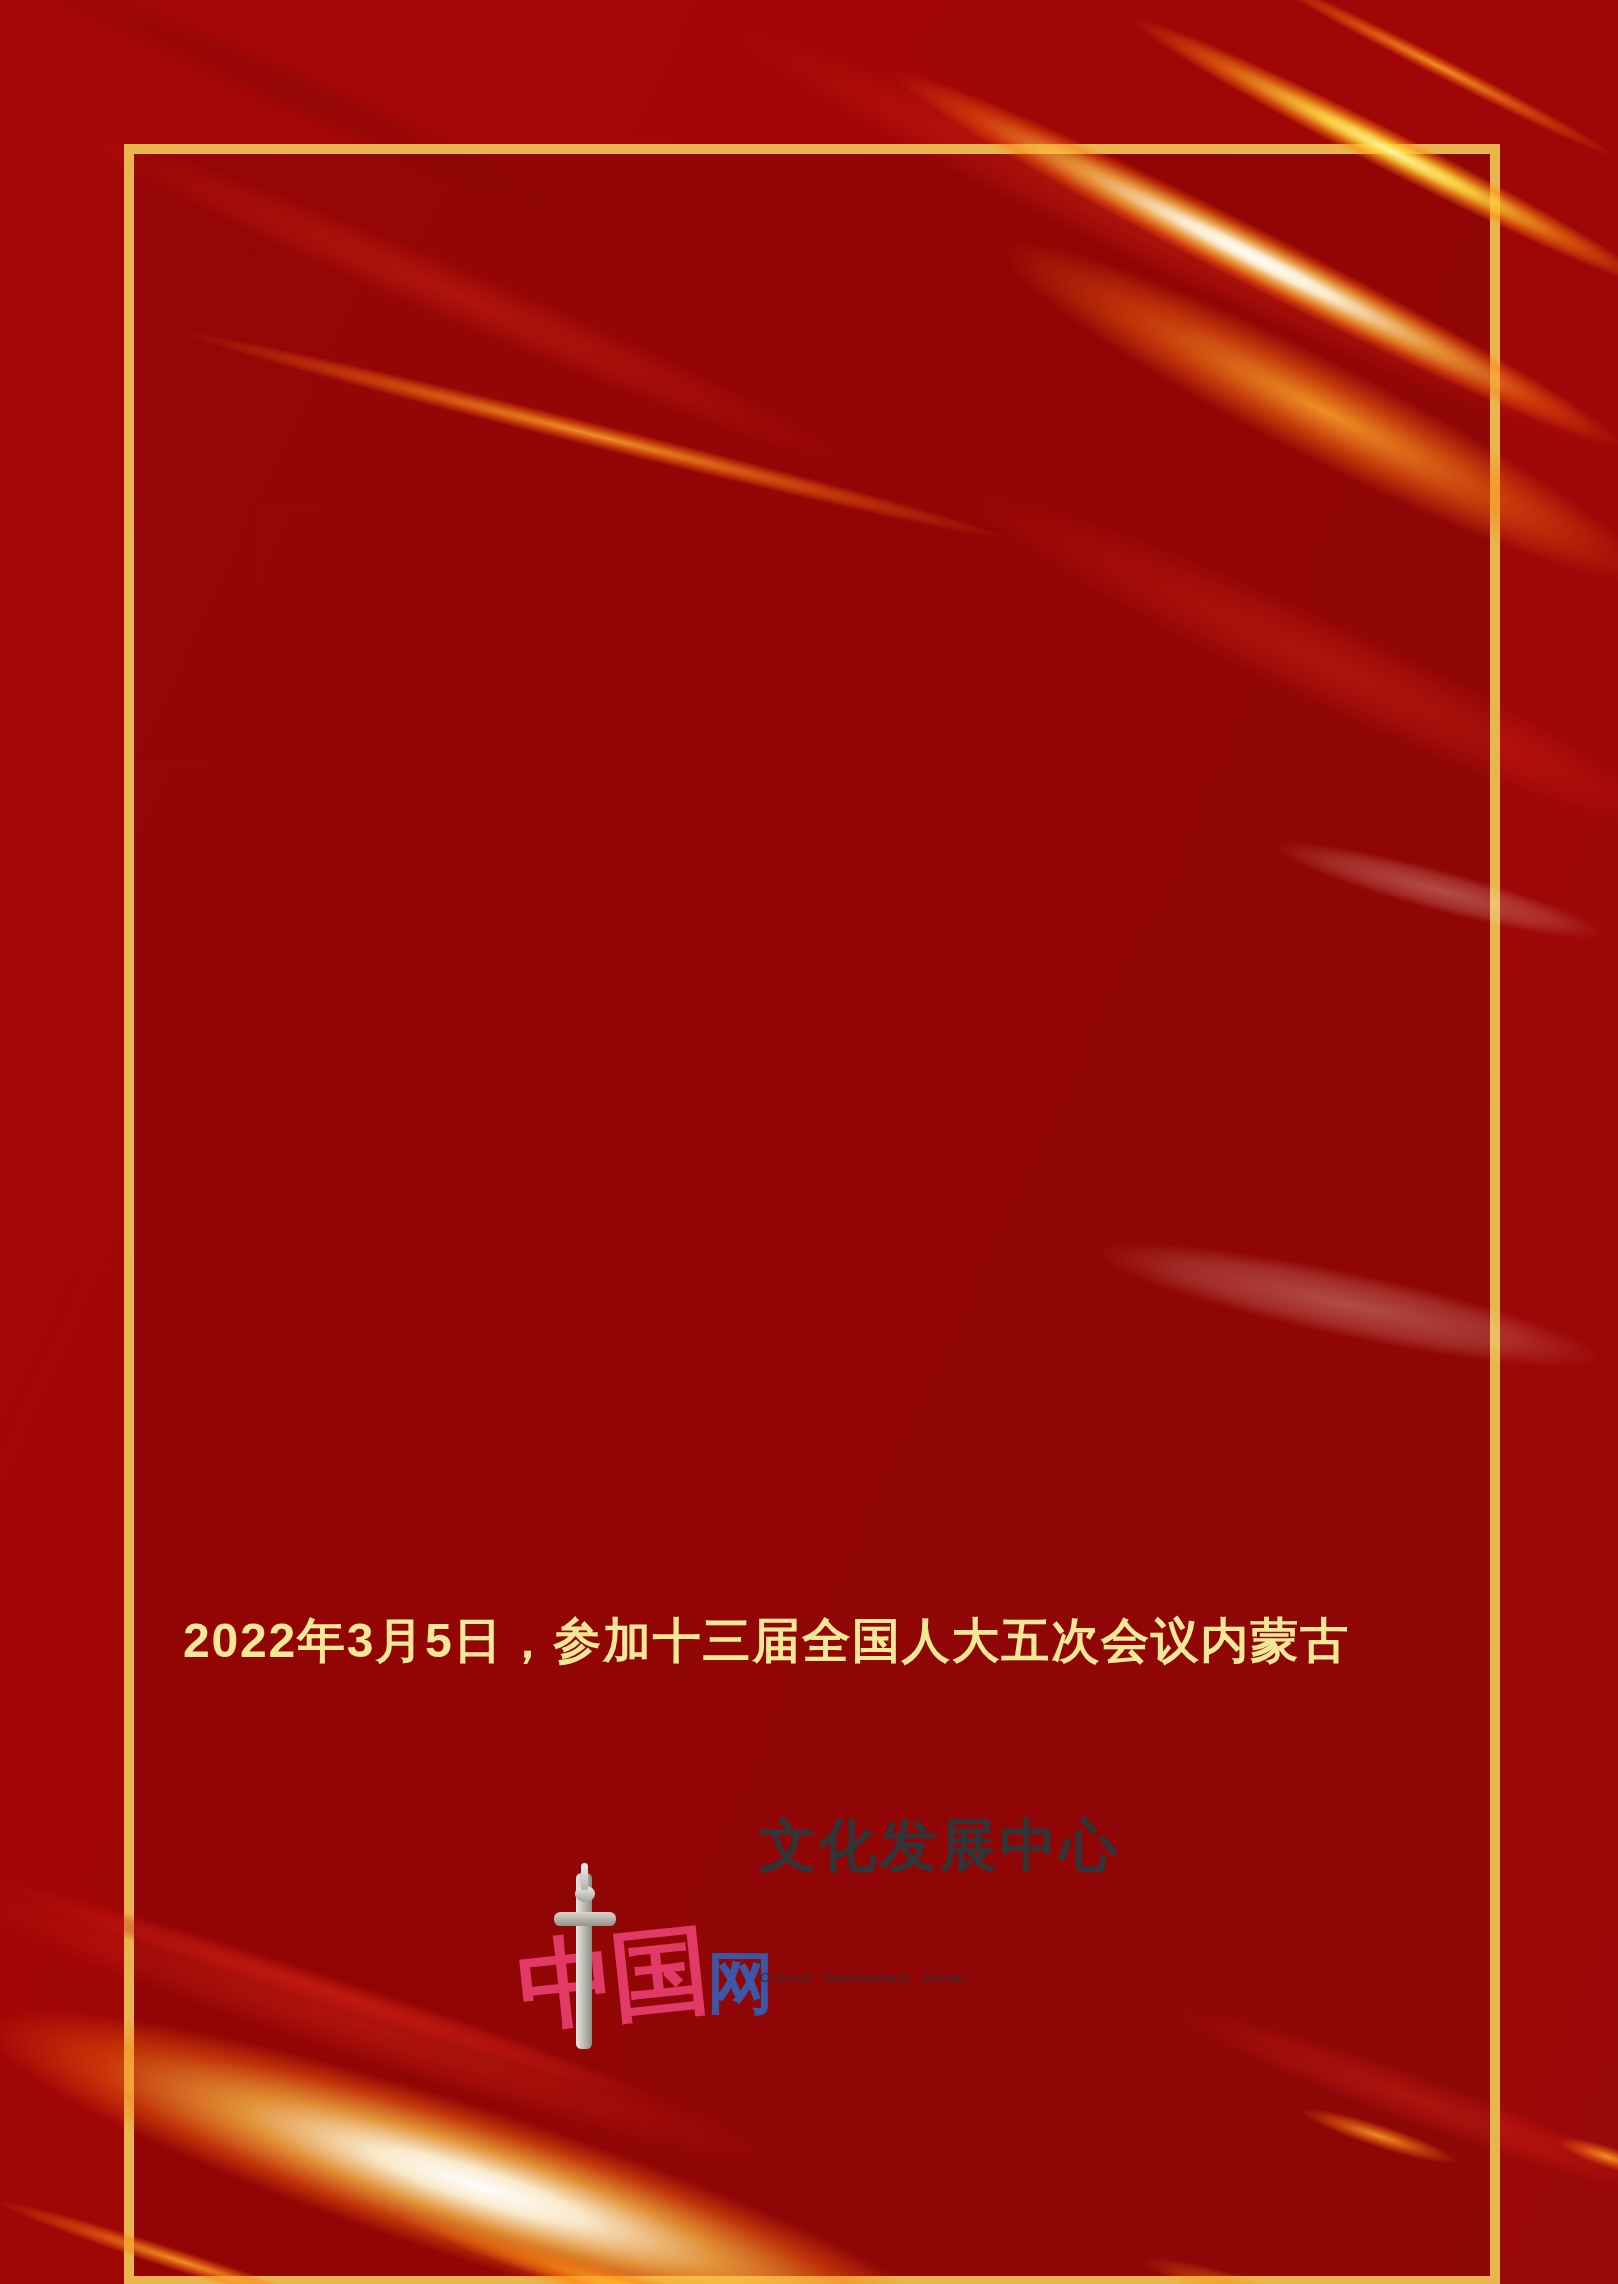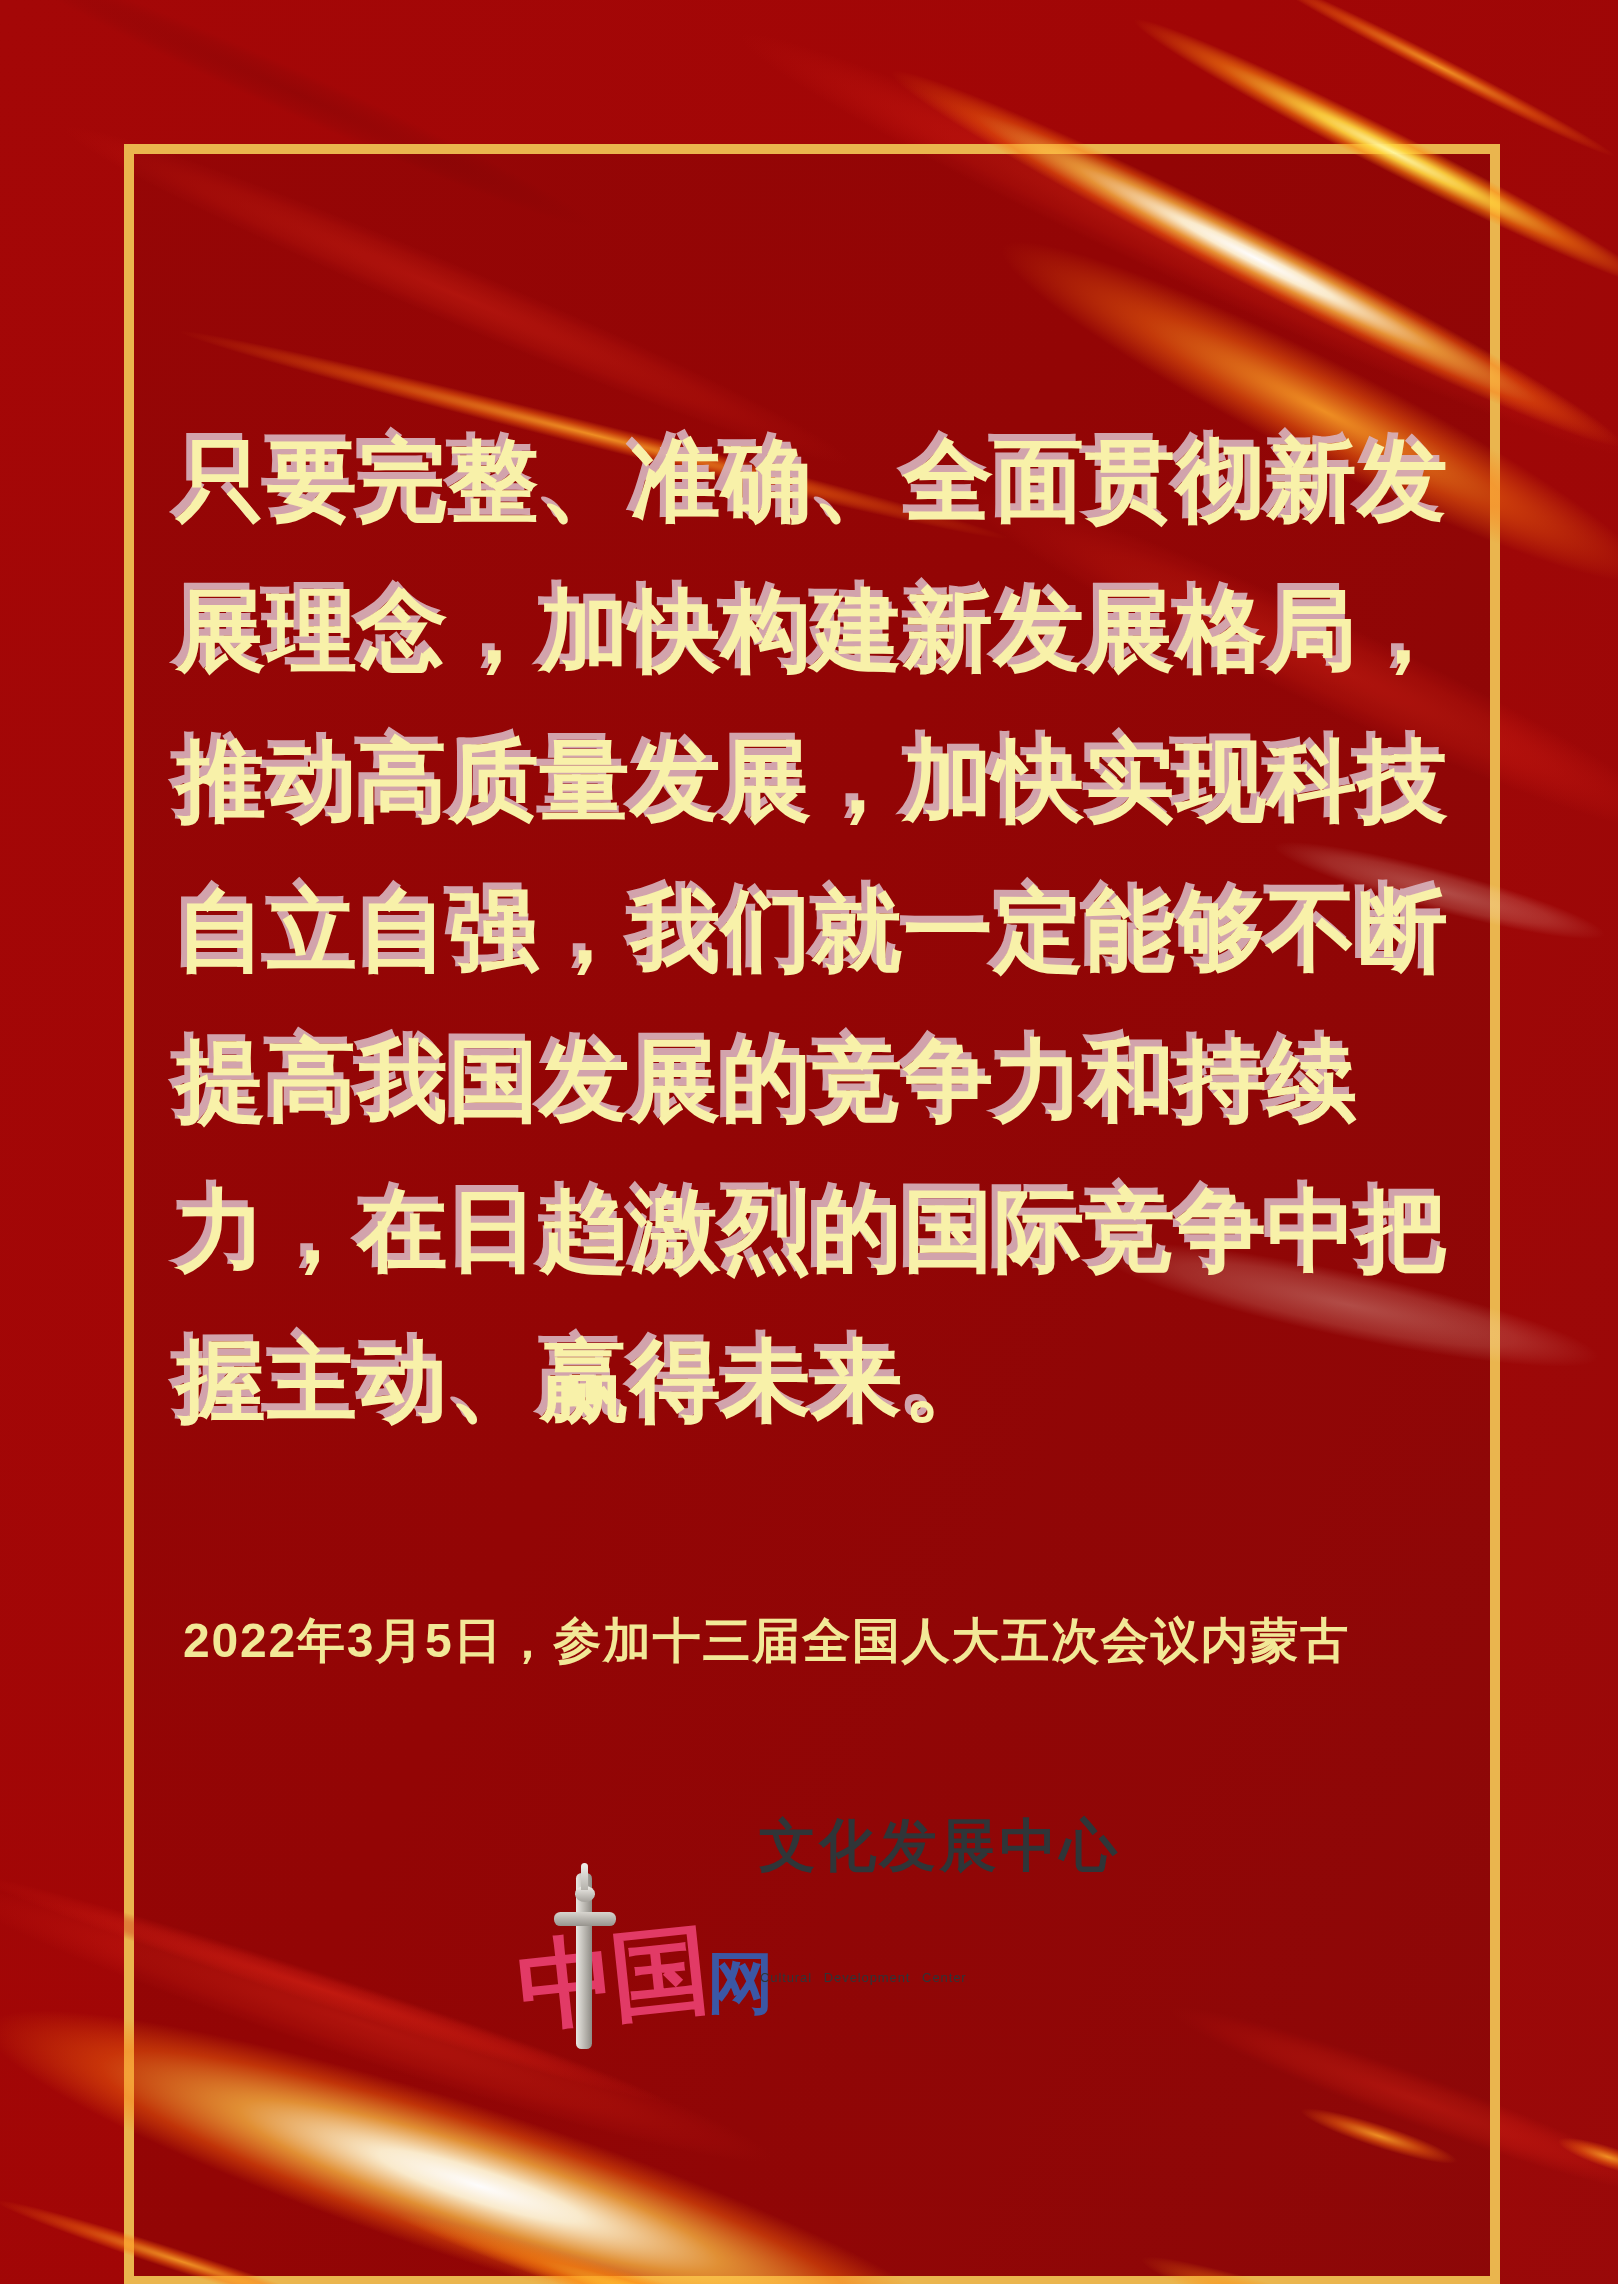--- a/index.html
+++ b/index.html
@@ -135,29 +135,20 @@
   <div class="beam beam-soft z3" style="left:1211px; top:863px; width:457px; height:55px; transform:rotate(15deg);"></div>
   <div class="beam beam-soft z3" style="left:1005px; top:1261px; width:685px; height:87px; transform:rotate(12deg);"></div>
   <div class="beam beam-red z3" style="left:-183px; top:1967px; width:1005px; height:43px;  transform:rotate(18deg);"></div>
   <div class="beam beam-white z3" style="left:-183px; top:2088px; width:1325px; height:196px; transform:rotate(18deg);"></div>
   <div class="beam beam-orange z3" style="left:-91px; top:2247px; width:548px; height:30px;  transform:rotate(18deg);"></div>
   <div class="beam beam-yellow z3" style="left:228px;  top:2327px; width:1188px; height:53px; transform:rotate(18deg);"></div>
   <div class="beam beam-yellow z3" style="left:1028px; top:2323px; width:777px; height:62px; transform:rotate(19deg);"></div>
   <div class="beam beam-orange z3" style="left:1265px; top:2120px; width:228px;  height:32px;  transform:rotate(18deg);"></div>
   <div class="beam beam-orange z3" style="left:1535px; top:2142px; width:146px;  height:30px;  transform:rotate(18deg);"></div>
 
-  <div class="quote">
-    <div>只要完整、准确、全面贯彻新发</div>
-    <div>展理念，加快构建新发展格局，</div>
-    <div>推动高质量发展，加快实现科技</div>
-    <div>自立自强，我们就一定能够不断</div>
-    <div>提高我国发展的竞争力和持续</div>
-    <div>力，在日趋激烈的国际竞争中把</div>
-    <div>握主动、赢得未来。</div>
-  </div>
 
   <div class="attribution">
     <div>2022年3月5日，参加十三届全国人大五次会议内蒙古</div>
   </div>
 
   <div class="logo">
     <div class="logo-cn">中国</div>
     <div class="pillar"></div>
     <div class="pillar-wing"></div>
     <div class="pillar-cap"></div>

